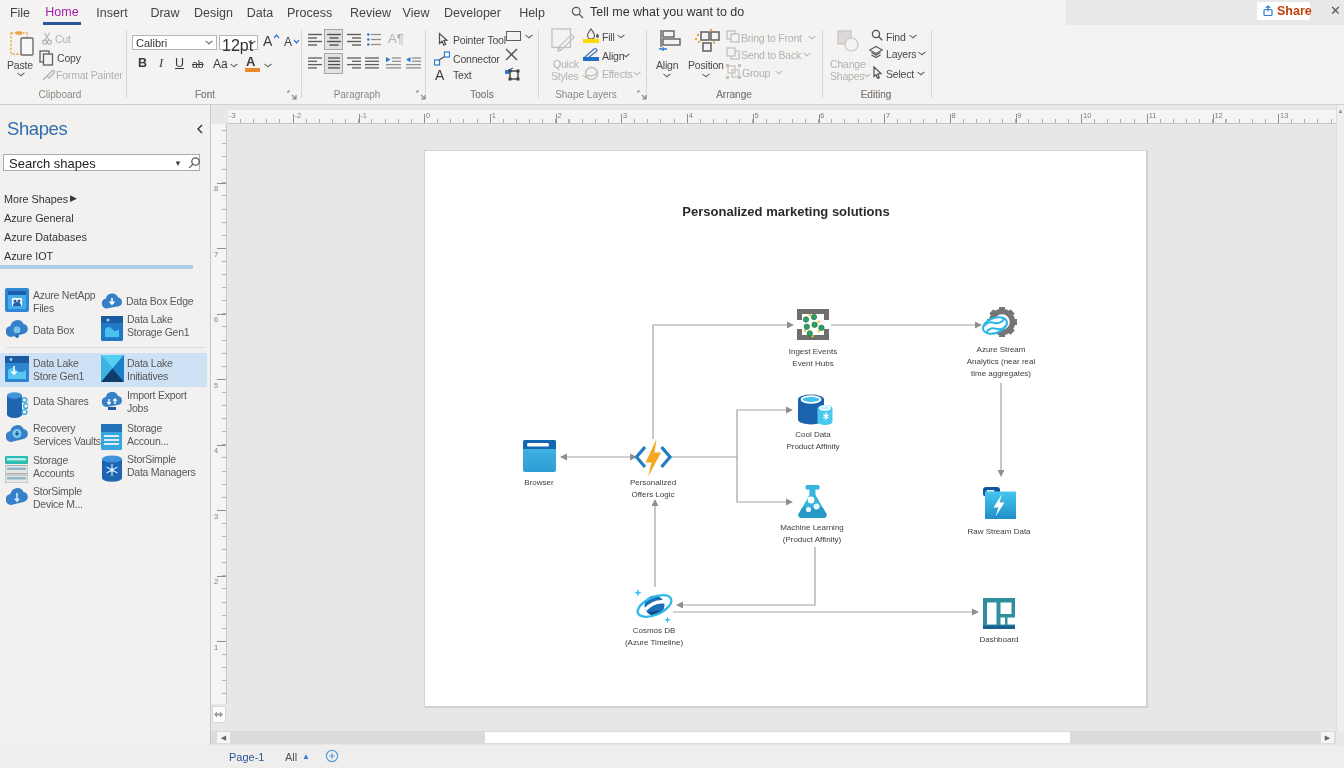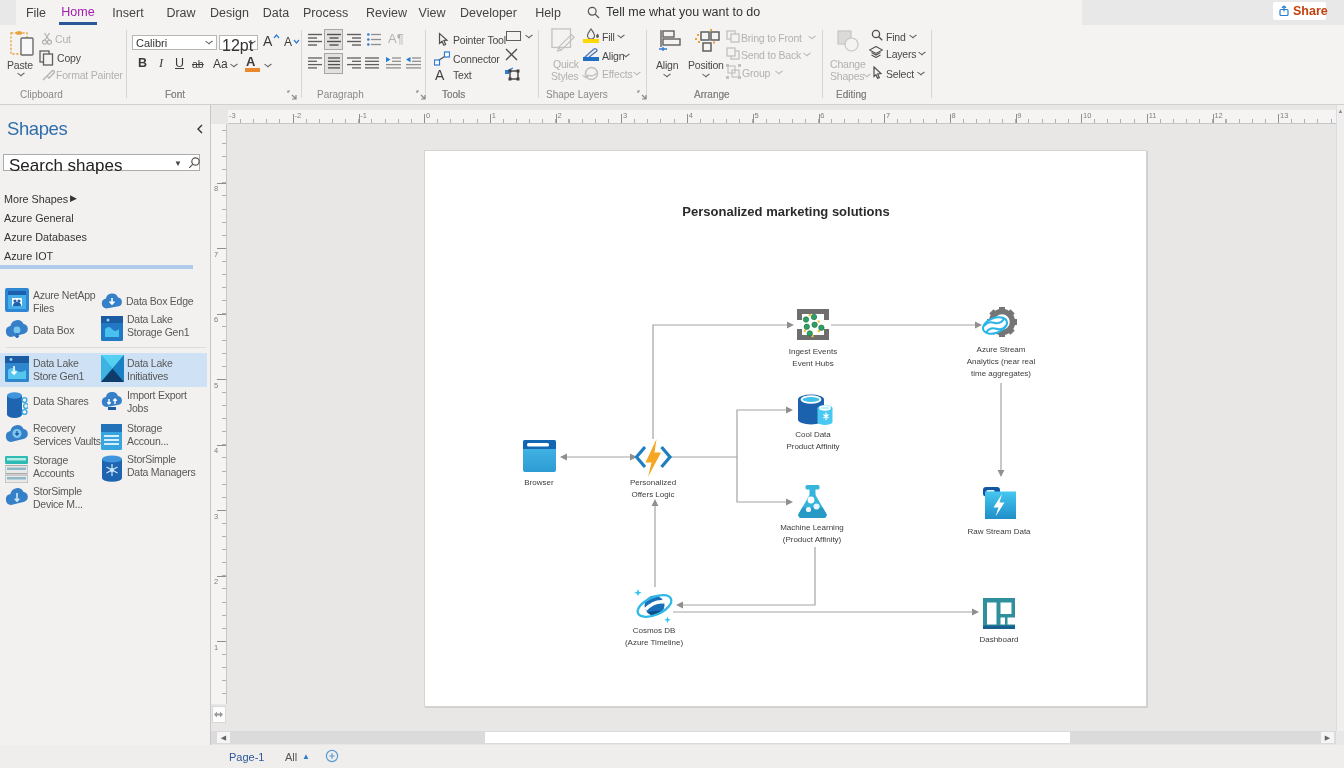--- a/index.html
+++ b/index.html
@@ -1,24 +1,24 @@
 <!DOCTYPE html>
 <html><head>
 <meta charset="utf-8">
 <style>
   * { margin:0; padding:0; box-sizing:border-box; }
   html,body { width:1344px; height:768px; overflow:hidden; }
   body { font-family:"Liberation Sans", sans-serif; background:#e8e8e8; position:relative; }
   .abs { position:absolute; }
-  #tabs { position:absolute; left:0; top:0; width:1066px; height:25px; background:#f4f3f1;margin-left:16px; }
+  #tabs { position:absolute; left:0; top:0; width:1066px; height:25px; background:#f4f3f1; }
   .tab { position:absolute; top:0; height:25px; line-height:26px; font-size:12.5px; color:#444; text-align:center; }
   .tab.sel { color:#a21caf; border-bottom:3px solid #2b579a; line-height:24px; }
   #ribbon { position:absolute; left:0; top:25px; width:1344px; height:80px; background:#f4f3f1; border-bottom:1px solid #d2d0ce; }
   .gsep { position:absolute; top:5px; width:1px; height:68px; background:#d8d6d4; }
-  .glabel { position:absolute; top:64px; font-size:10px; color:#8a8886; text-align:left; }
+  .glabel { position:absolute; top:64px; font-size:10px; color:#8a8886; text-align:center; }
   .rtxt { position:absolute; font-size:10.5px; letter-spacing:-0.2px; color:#494949; white-space:nowrap; }
   .gray { color:#b3b1af; }
   .dd { color:#6a6a6a; font-size:8px; }
   .cv { position:absolute; width:8px; height:6px; }
   .cv::before, .cv::after { content:""; position:absolute; top:2.4px; width:4.8px; height:1.2px; background:#5f5f5f; }
   .cv::before { left:0; transform:rotate(36deg); }
   .cv::after { left:3.4px; transform:rotate(-36deg); }
   .cv.g::before, .cv.g::after { background:#b9b7b5; }
   #panel { position:absolute; left:0; top:105px; width:211px; height:640px; background:#f2f1f0; border-right:1px solid #c9c7c5; }
   .ptxt { position:absolute; font-size:10.8px; color:#333; white-space:nowrap; }
@@ -351,21 +351,21 @@
   <div class="glabel" style="left:694px;width:80px;">Arrange</div>
   <div class="glabel" style="left:836px;width:80px;">Editing</div>
 </div>
 
 <div id="panel">
   <div class="abs" style="left:7px;top:13px;font-size:18.5px;letter-spacing:-0.4px;color:#2f6fad;">Shapes</div>
   <svg class="abs" style="left:196px;top:19px;" width="8" height="10" viewBox="0 0 8 10">
       <path d="M6 1 L2 5 L6 9" fill="none" stroke="#333" stroke-width="1.4"></path>
     </svg>
   <div class="abs" style="left:3px;top:49px;width:197px;height:17px;background:#fff;border:1px solid #ababab;"></div>
-  <div class="abs" style="left:9px;top:51px;font-size:17px;color:#222;">Search shapes</div>
+  <div class="abs" style="left:9px;top:51px;font-size:13px;color:#222;">Search shapes</div>
   <span class="abs dd" style="left:174px;top:54px;color:#444;">▼</span>
   <svg class="abs" style="left:188px;top:51px;" width="13" height="13" viewBox="0 0 13 13">
       <circle cx="7.5" cy="5.5" r="3.7" fill="none" stroke="#555" stroke-width="1.2"></circle>
       <line x1="4.7" y1="8.3" x2="1.2" y2="11.8" stroke="#555" stroke-width="1.2"></line>
     </svg>
   <div class="ptxt" style="left:4px;top:88px;">More Shapes</div>
   <span class="abs" style="left:70px;top:88px;font-size:9px;color:#333;">▶</span>
   <div class="ptxt" style="left:4px;top:107px;">Azure General</div>
   <div class="ptxt" style="left:4px;top:126px;">Azure Databases</div>
   <div class="ptxt" style="left:4px;top:145px;">Azure IOT</div>

